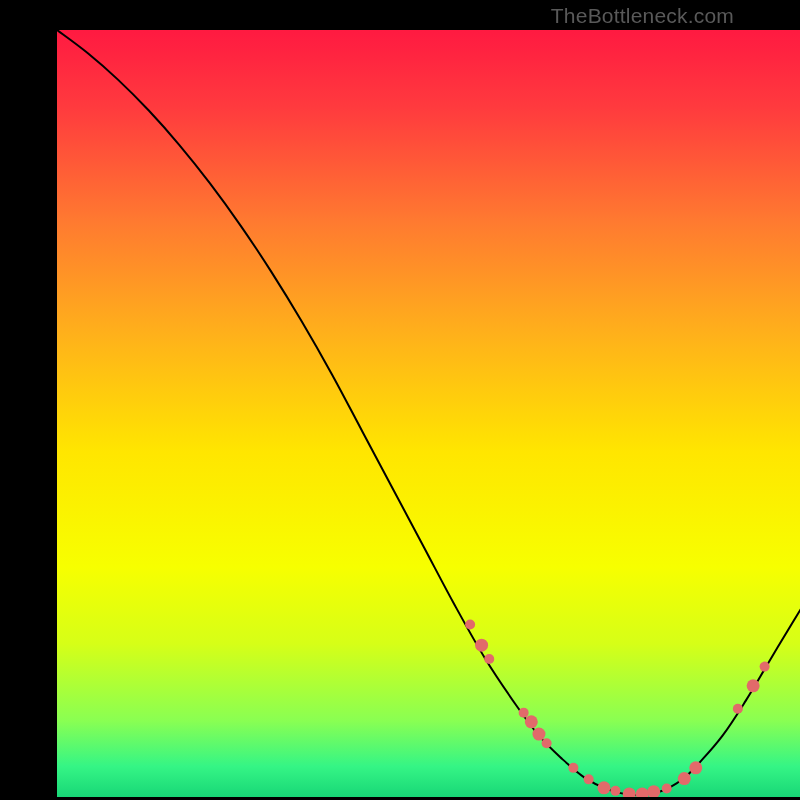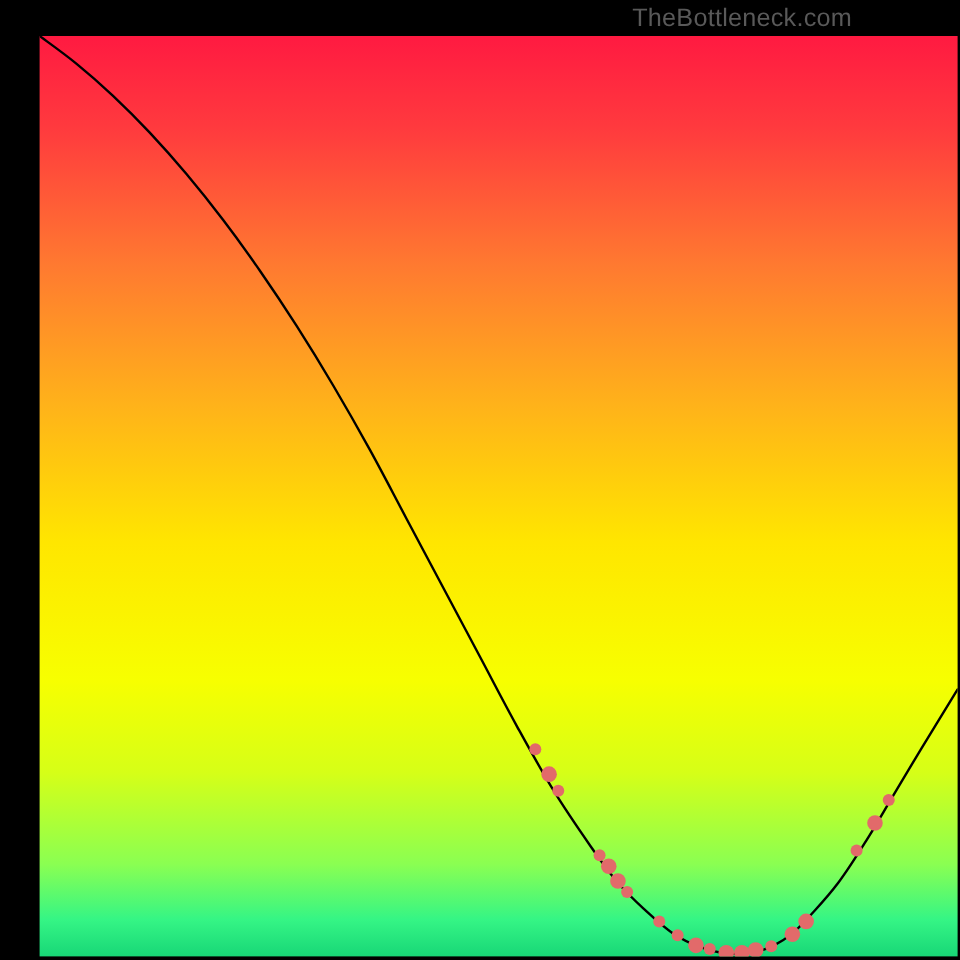--- a/index.html
+++ b/index.html
@@ -8,20 +8,21 @@
     width: 800px;
     height: 800px;
     background: #000;
     overflow: hidden;
     font-family: Arial, Helvetica, sans-serif;
   }
   .container {
     position: relative;
     width: 726px;
     height: 800px;
+    margin-left: 24px;
   }
   .watermark {
     position: absolute;
     top: 4px;
     right: 16px;
     color: #595959;
     font-size: 21px;
     font-weight: 500;
     letter-spacing: 0.2px;
     z-index: 10;

